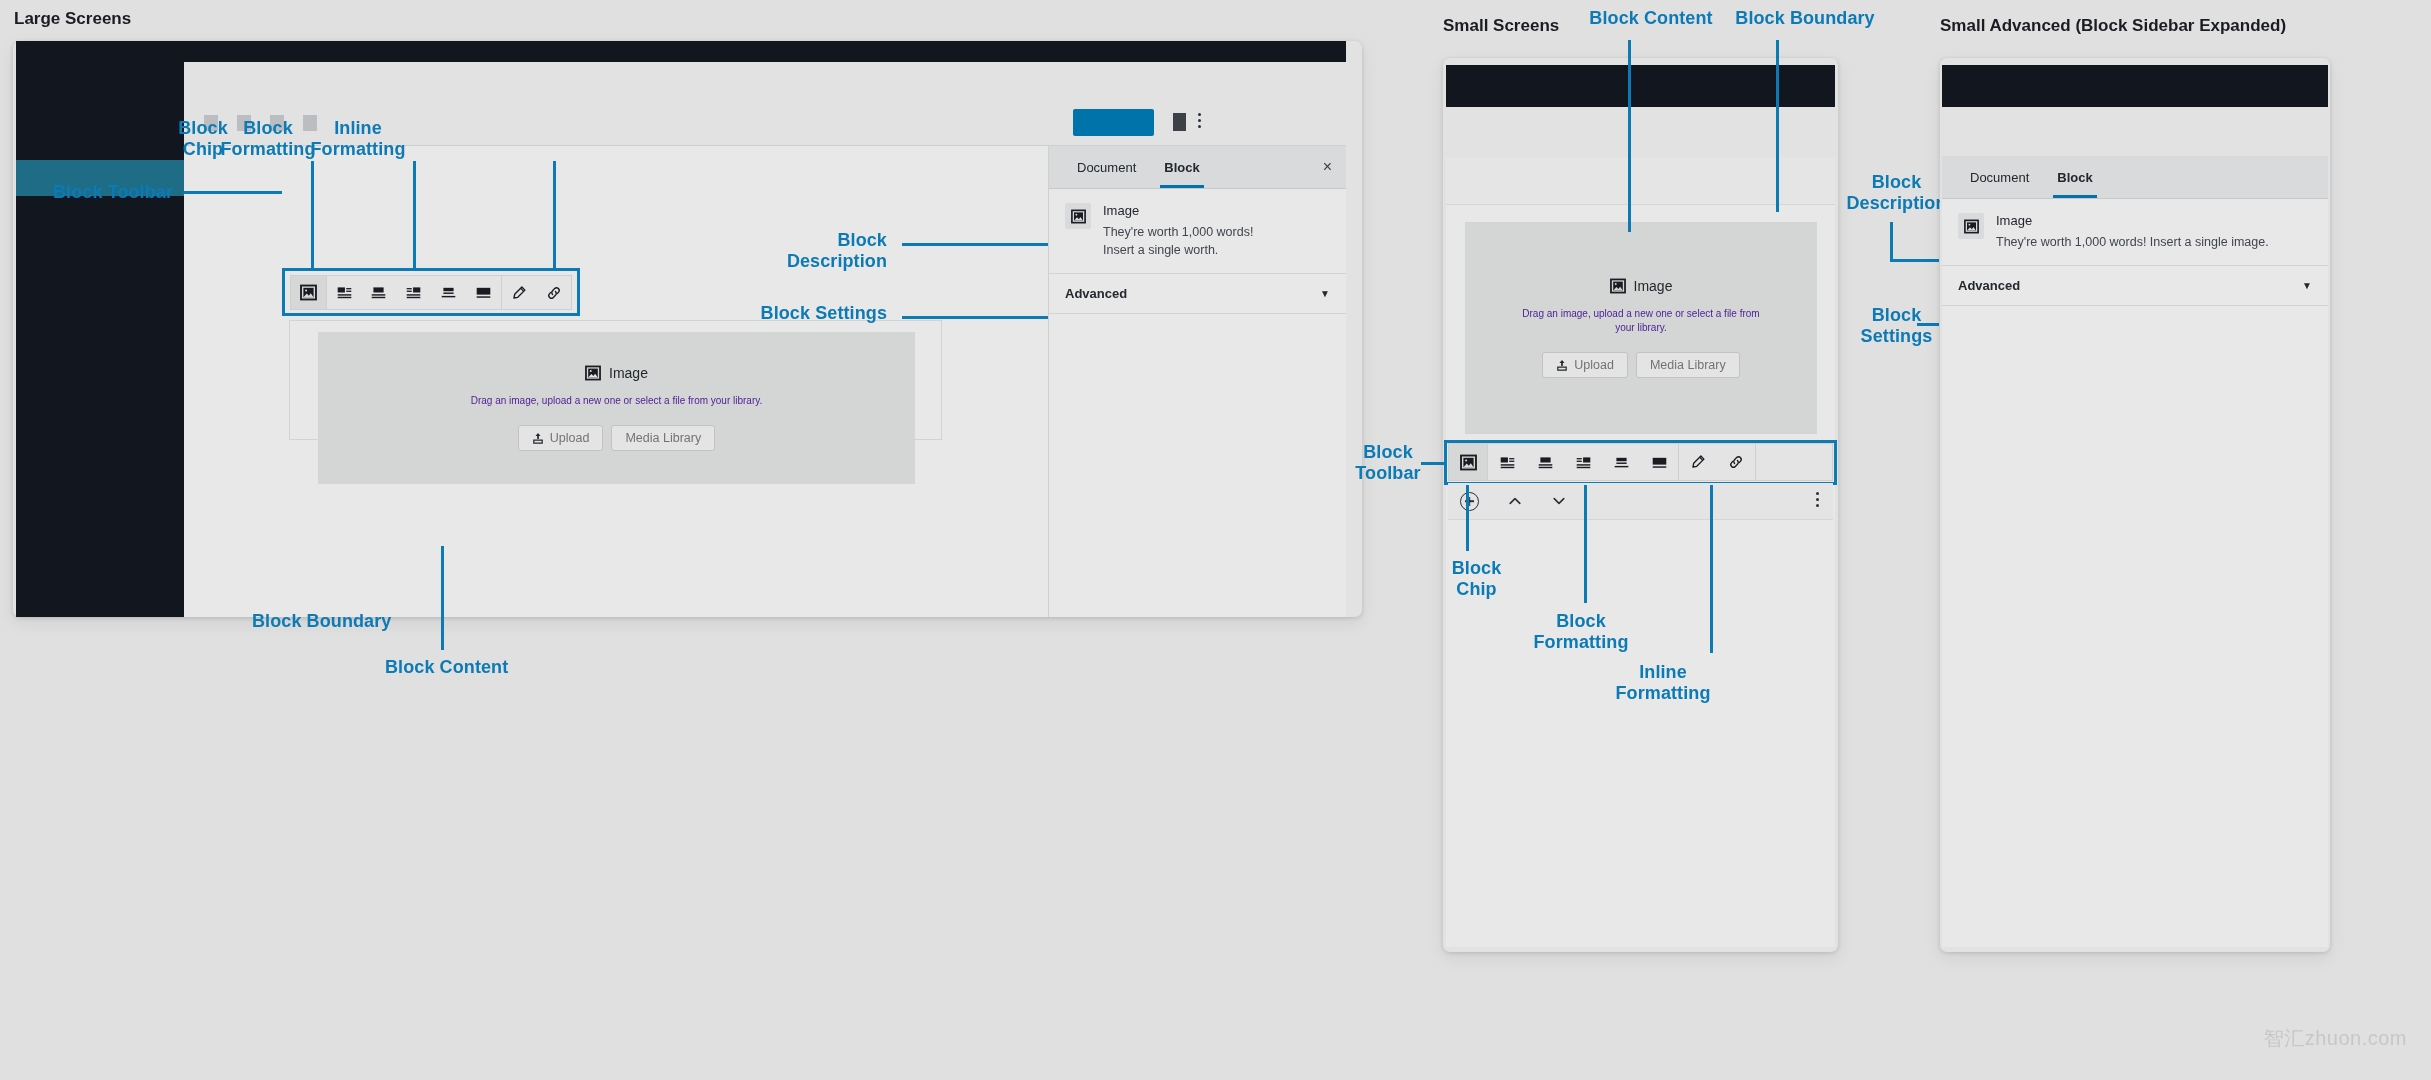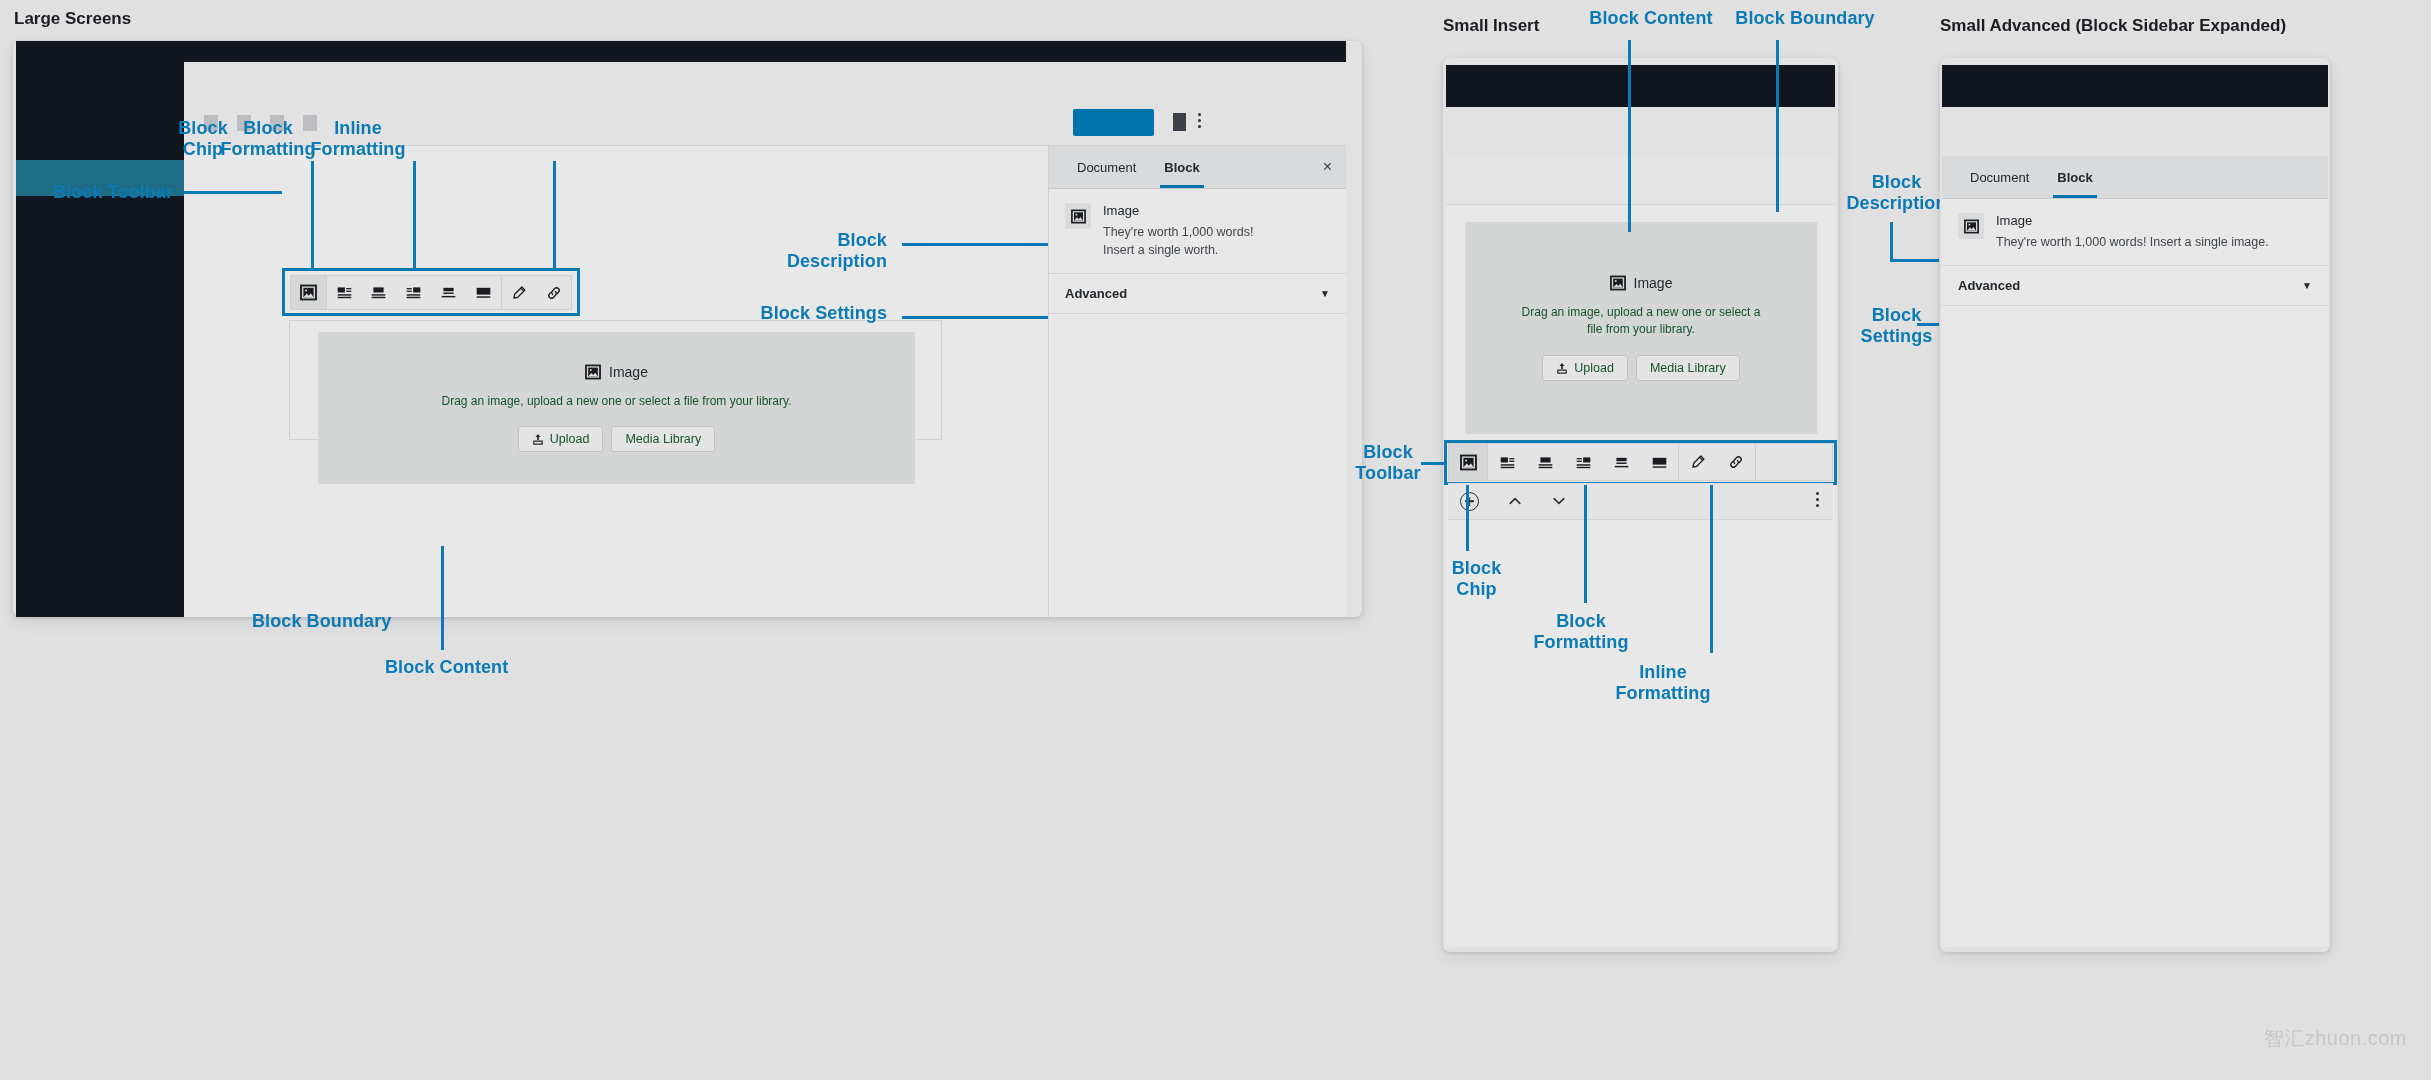--- a/index.html
+++ b/index.html
@@ -70,25 +70,25 @@
     background: #d4d6d6;
   }
   .placeholder-inner {
     display: flex; flex-direction: column; align-items: center; justify-content: center;
     height: 100%; gap: 13px;
   }
   .ph-title {
     display: flex; align-items: center; gap: 8px;
     font-size: 14px; color: #23282d; font-weight: 400;
   }
-  .ph-desc { font-size: 12px; color: #14532d; text-align: center; line-height: 1.45; }
+  .ph-desc { font-size: 10px; color: #4c1d95; text-align: center; line-height: 1.45; }
   .ph-btns { display: flex; gap: 8px; margin-top: 3px; }
   .ph-btn {
     background: #e4e4e4; border: 1px solid #c2c2c2; border-radius: 3px;
-    font-size: 12.5px; color: #14532d; padding: 6px 13px;
+    font-size: 12.5px; color: #737373; padding: 6px 13px;
     display: flex; align-items: flex-start; gap: 6px; line-height: 1;
   }
 
   
   .toolbar {
     position: absolute;
     background: #e4e4e4;
     border: 1px solid #cfcfcf;
     display: flex; align-items: stretch;
   }
@@ -339,21 +339,21 @@
 
   <div class="anno right" style="left:760px; top:303px; width:127px;">Block Settings</div>
   <div class="lead-h" style="left:902px; top:316px; width:146px;"></div>
 
   <div class="anno" style="left:252px; top:611px; width:180px;">Block Boundary</div>
   <div class="lead-v" style="left:441px; top:546px; height:54px;"></div>
 
   <div class="anno" style="left:385px; top:657px; width:180px;">Block Content</div>
   <div class="lead-v" style="left:441px; top:546px; height:104px;"></div>
 
-  <div class="section-title" style="left:1443px; top:16px;">Small Insert</div>
+  <div class="section-title" style="left:1443px; top:16px;">Small Screens</div>
 
   <div class="shadowcard" style="left:1443px; top:58px; width:395px; height:894px;"></div>
 
   <div class="abs darkbar" style="left:1446px; top:65px; width:389px; height:42px;"></div>
 
   <div class="chrome-row abs" style="left:1446px; top:107px; width:389px; height:50px;">
     <span class="gsq" style="left:18px; top:18px; width:16px; height:16px;"></span>
     <span class="dsq" style="left:350px; top:18px; width:16px; height:16px;"></span>
   </div>
 

